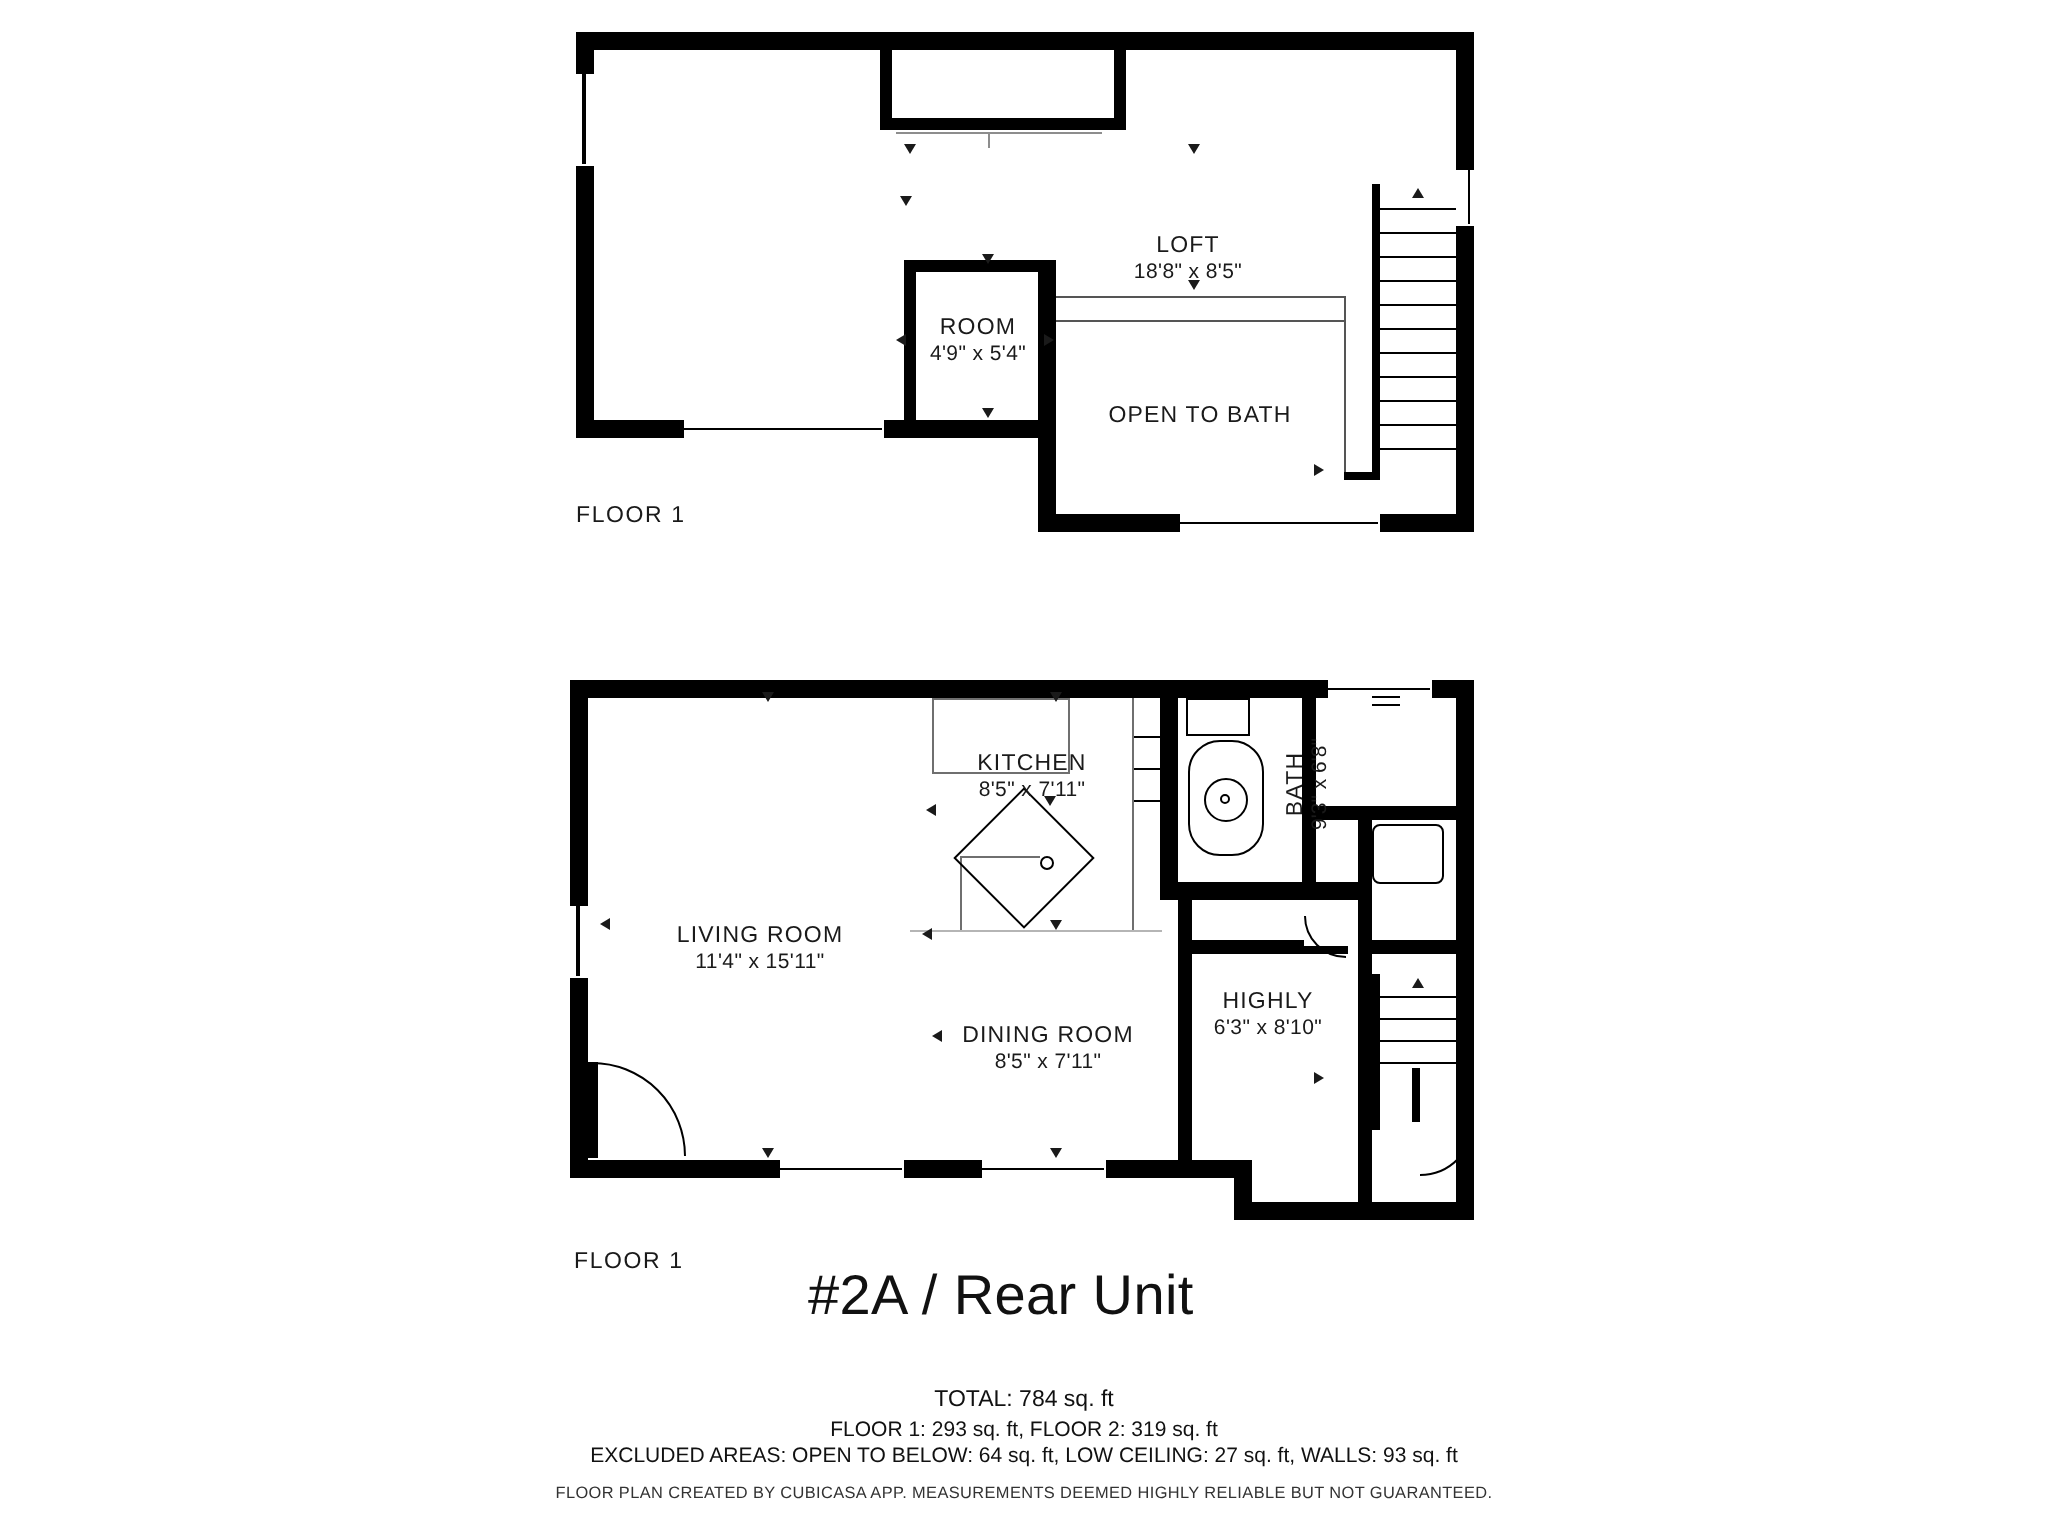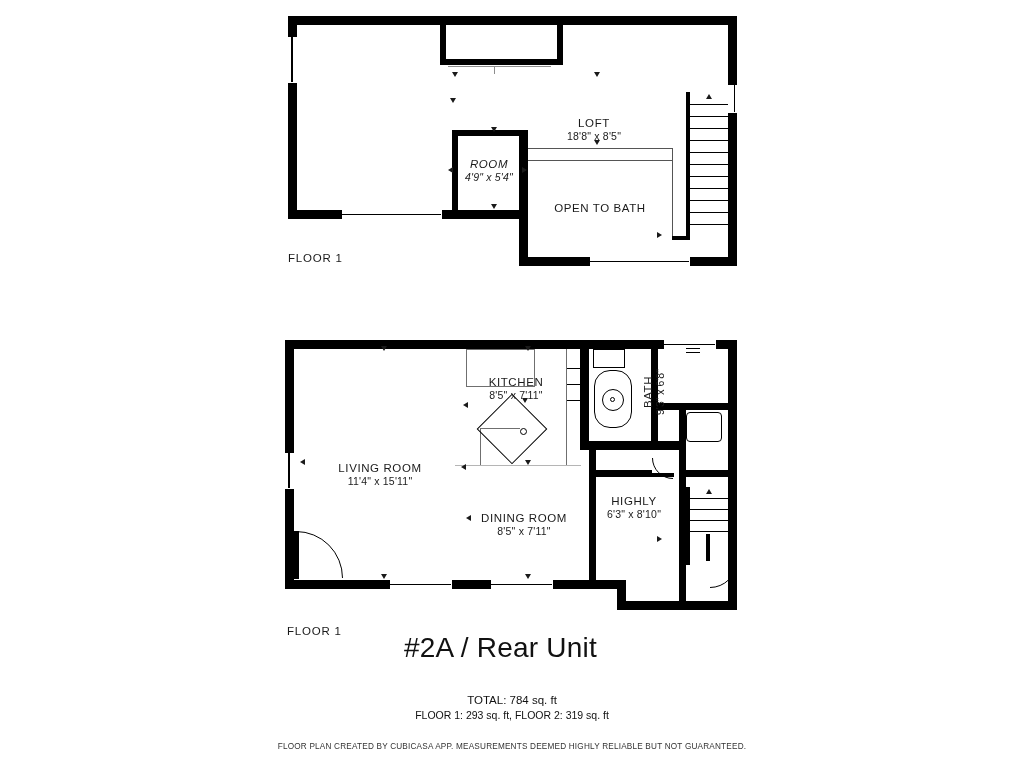--- a/index.html
+++ b/index.html
@@ -181,21 +181,21 @@
     <div class="arrow right" style="left:522px;top:167px;"></div>
     <div class="arrow down" style="left:491px;top:204px;"></div>
     <div class="arrow down" style="left:594px;top:140px;"></div>
     <div class="arrow right" style="left:657px;top:232px;"></div>
     <div class="arrow down" style="left:450px;top:98px;"></div>
 
     <div class="roomlabel" style="left:524px;top:76px;width:140px;margin-top:40px;">
       <span class="nm">LOFT</span>
       <span class="dim">18'8" x 8'5"</span>
     </div>
-    <div class="roomlabel" style="left:432px;top:157px;width:114px;font-style:italic;">
+    <div class="roomlabel" style="left:432px;top:157px;width:114px;">
       <span class="nm">ROOM</span>
       <span class="dim">4'9" x 5'4"</span>
     </div>
     <div class="roomlabel" style="left:528px;top:201px;width:144px;">
       <span class="nm">OPEN TO BATH</span>
     </div>
 
     <div class="floorlabel" style="left:288px;top:252px;">FLOOR 1</div>
   </div>
 
@@ -309,15 +309,16 @@
     <div class="floorlabel" style="left:287px;top:625px;">FLOOR 1</div>
   </div>
 
   <div class="plantitle" style="left:404px;top:632px;">#2A / Rear Unit</div>
 
   <div class="footer f-total" style="top:694px;">
     <span>TOTAL:</span>
     <span>784 sq. ft</span>
   </div>
   <div class="footer f-line" style="top:709px;">FLOOR 1: 293 sq. ft, FLOOR 2: 319 sq. ft</div>
+  <div class="footer f-line" style="top:722px;">EXCLUDED AREAS: OPEN TO BELOW: 64 sq. ft, LOW CEILING: 27 sq. ft, WALLS: 93 sq. ft</div>
   <div class="footer f-small" style="top:742px;">FLOOR PLAN CREATED BY CUBICASA APP. MEASUREMENTS DEEMED HIGHLY RELIABLE BUT NOT GUARANTEED.</div>
 
 </div>
 
 </body></html>

